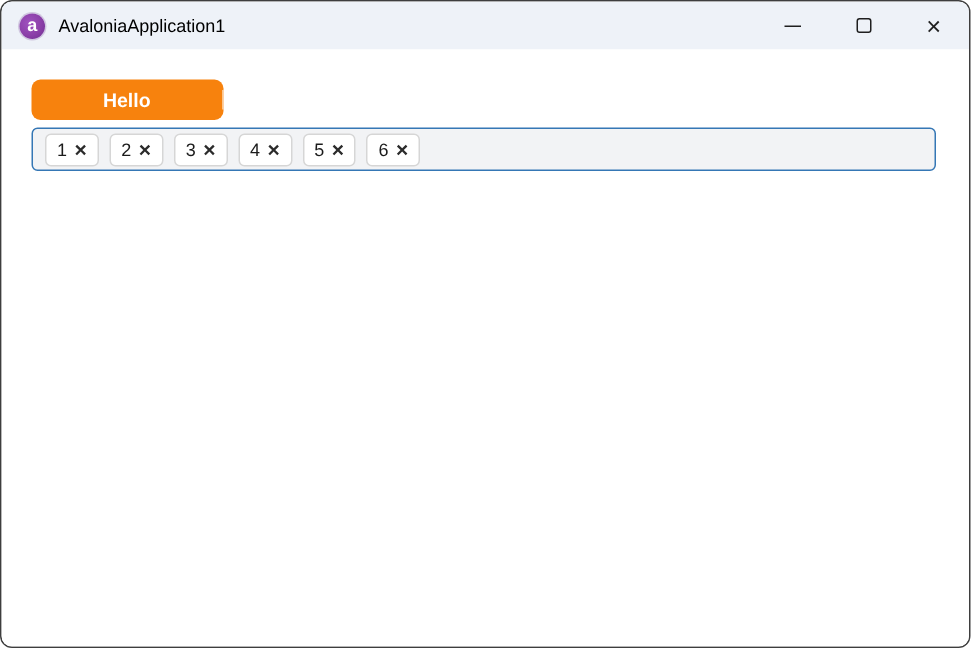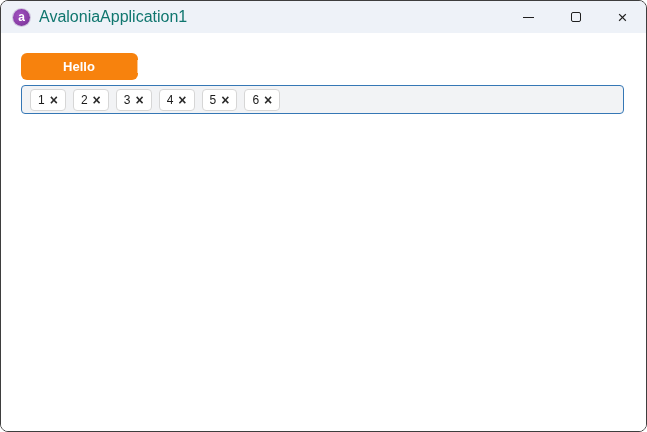--- a/index.html
+++ b/index.html
@@ -31,42 +31,42 @@
     display: flex; align-items: center; justify-content: center;
     box-shadow: 0 0 0 1px rgba(120,70,150,0.25);
   }
   .app-icon-a {
     color: #ffffff;
     font-size: 12px; font-weight: 700; line-height: 1;
     transform: translateY(-0.5px);
   }
   .title {
     margin-left: 9px;
-    font-size: 16px; color: #0f766e;
+    font-size: 12px; color: #000000;
   }
   .caption-buttons {
     margin-left: auto;
     display: flex; height: 100%;
   }
   .cap-btn {
     width: 47px; height: 100%;
     display: flex; align-items: center; justify-content: center;
     cursor: default;
   }
   .min-glyph { width: 11px; height: 0; border-top: 1.2px solid #1f1f1f; display: block; }
   .max-glyph { width: 10px; height: 10px; border: 1.2px solid #1f1f1f; border-radius: 2px; display: block; }
   .close-glyph { font-size: 17px; line-height: 1; color: #1f1f1f; font-weight: 400; }
   
   .content {
     flex: 1;
     background: #ffffff;
     padding: 20px 22px 0 20px;
   }
   .tabstrip {
-    width: 117px; height: 27px;
+    width: 128px; height: 27px;
     background: #f7820d;
     border-radius: 6px;
     display: flex; align-items: stretch;
   }
   .tab {
     flex: 1;
     display: flex; align-items: center; justify-content: center;
     color: #ffffff; font-size: 13px; font-weight: 700;
     cursor: pointer;
   }

